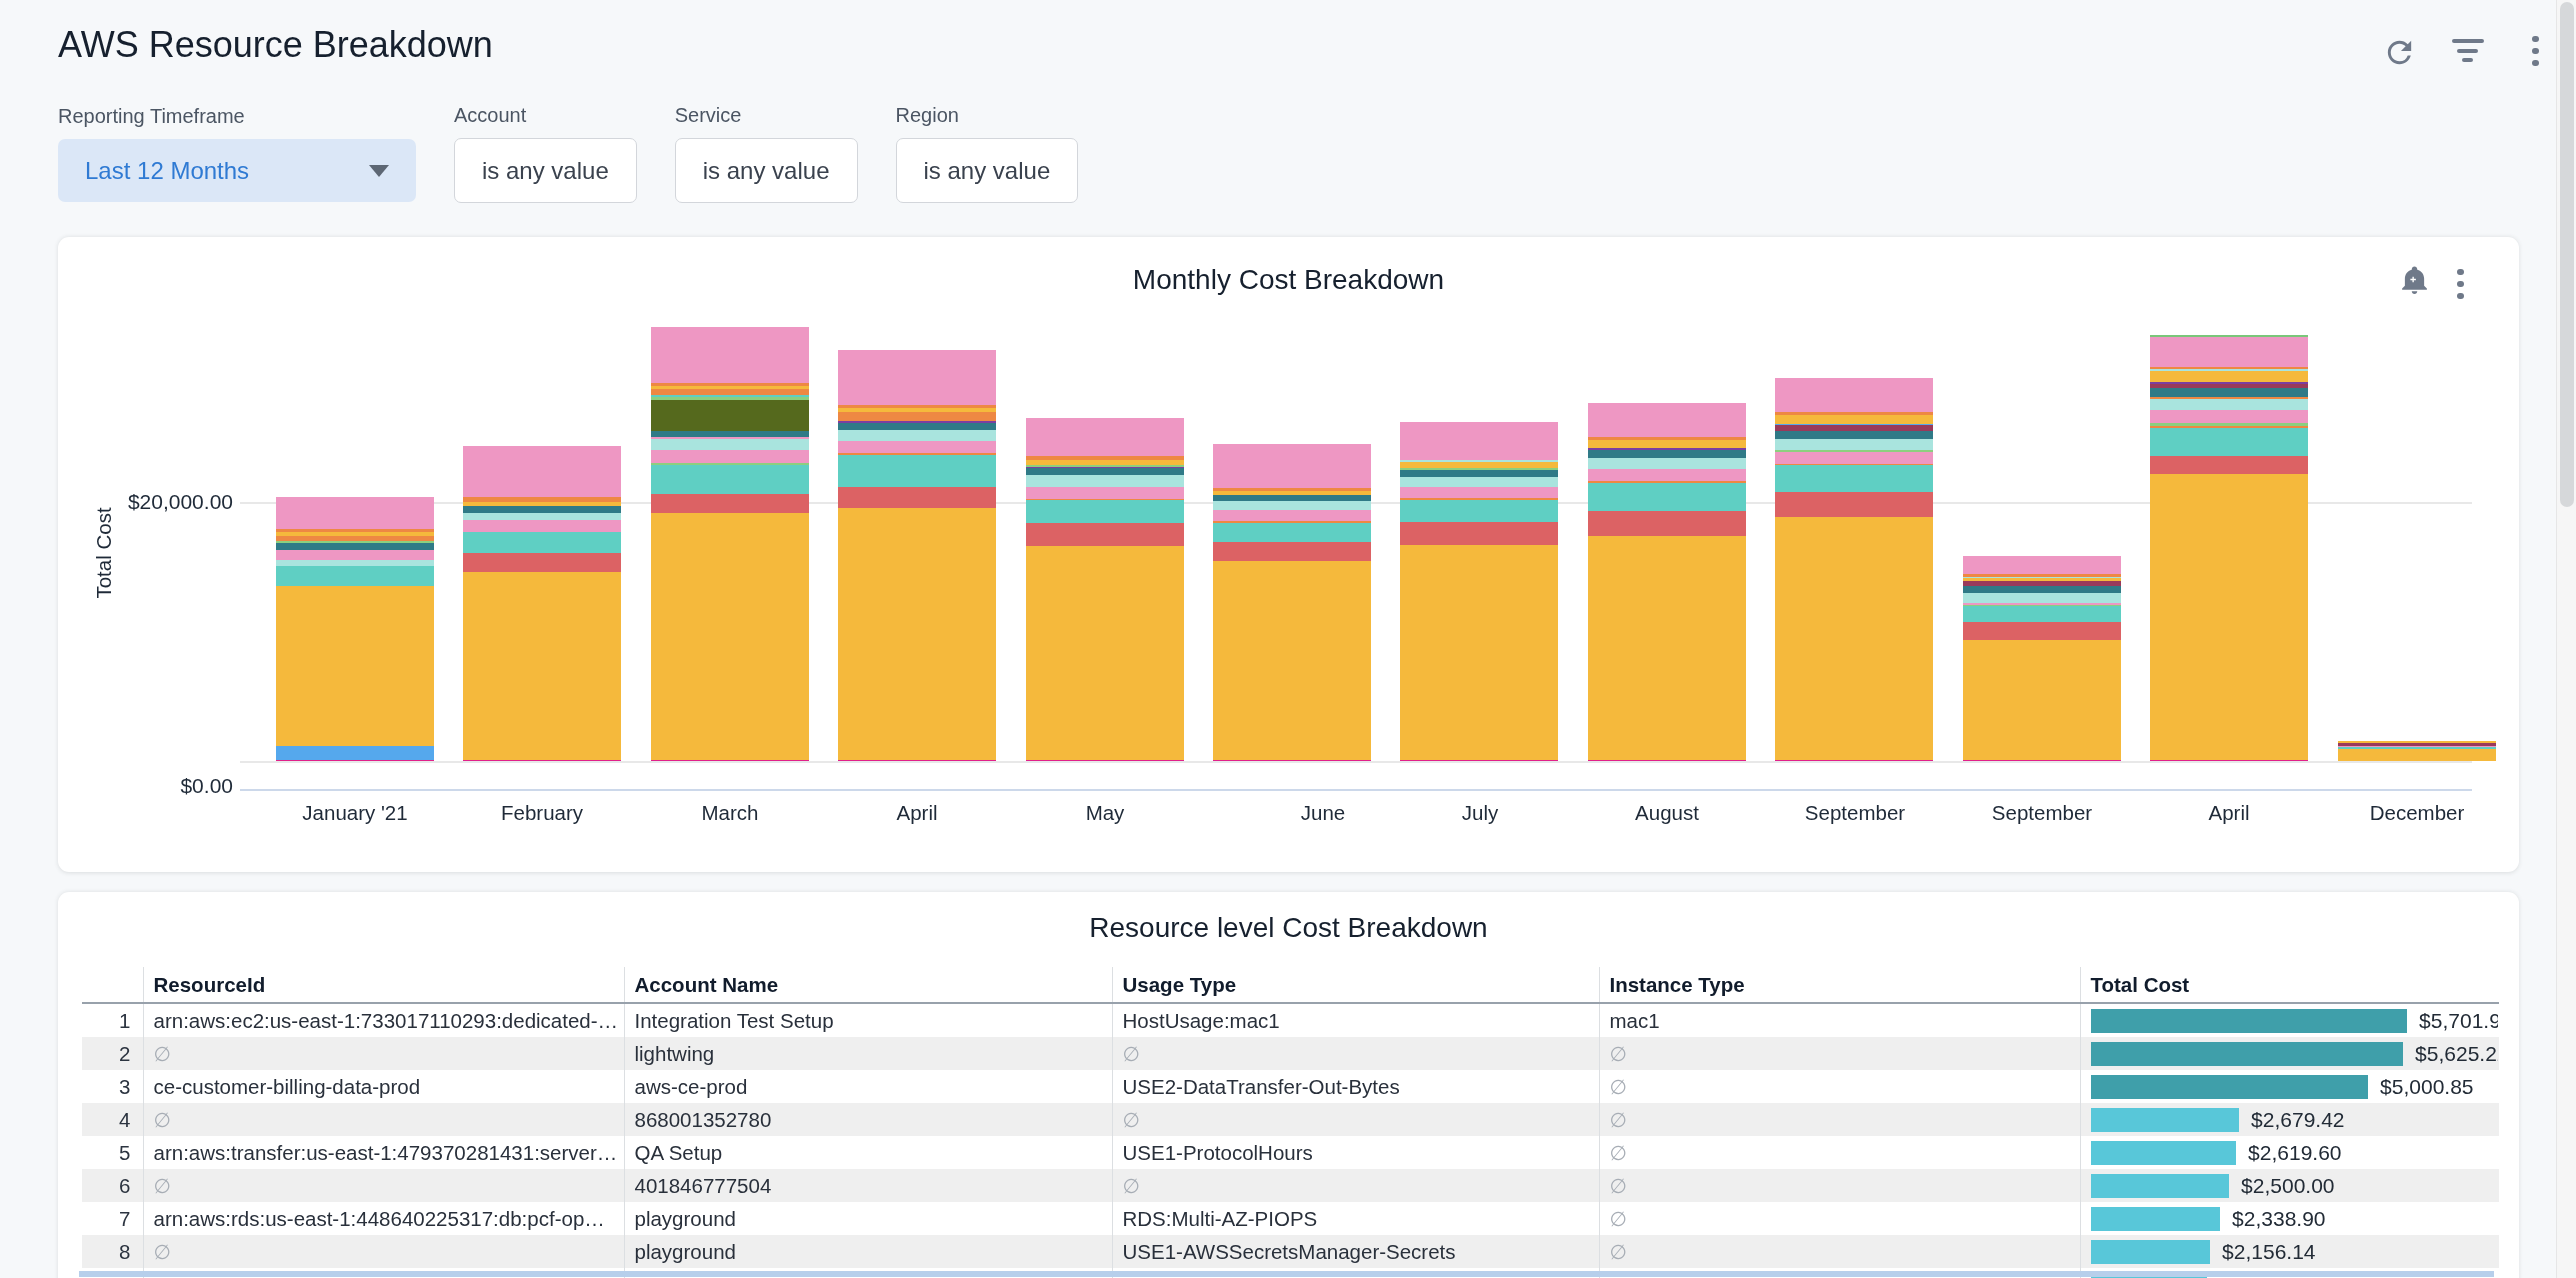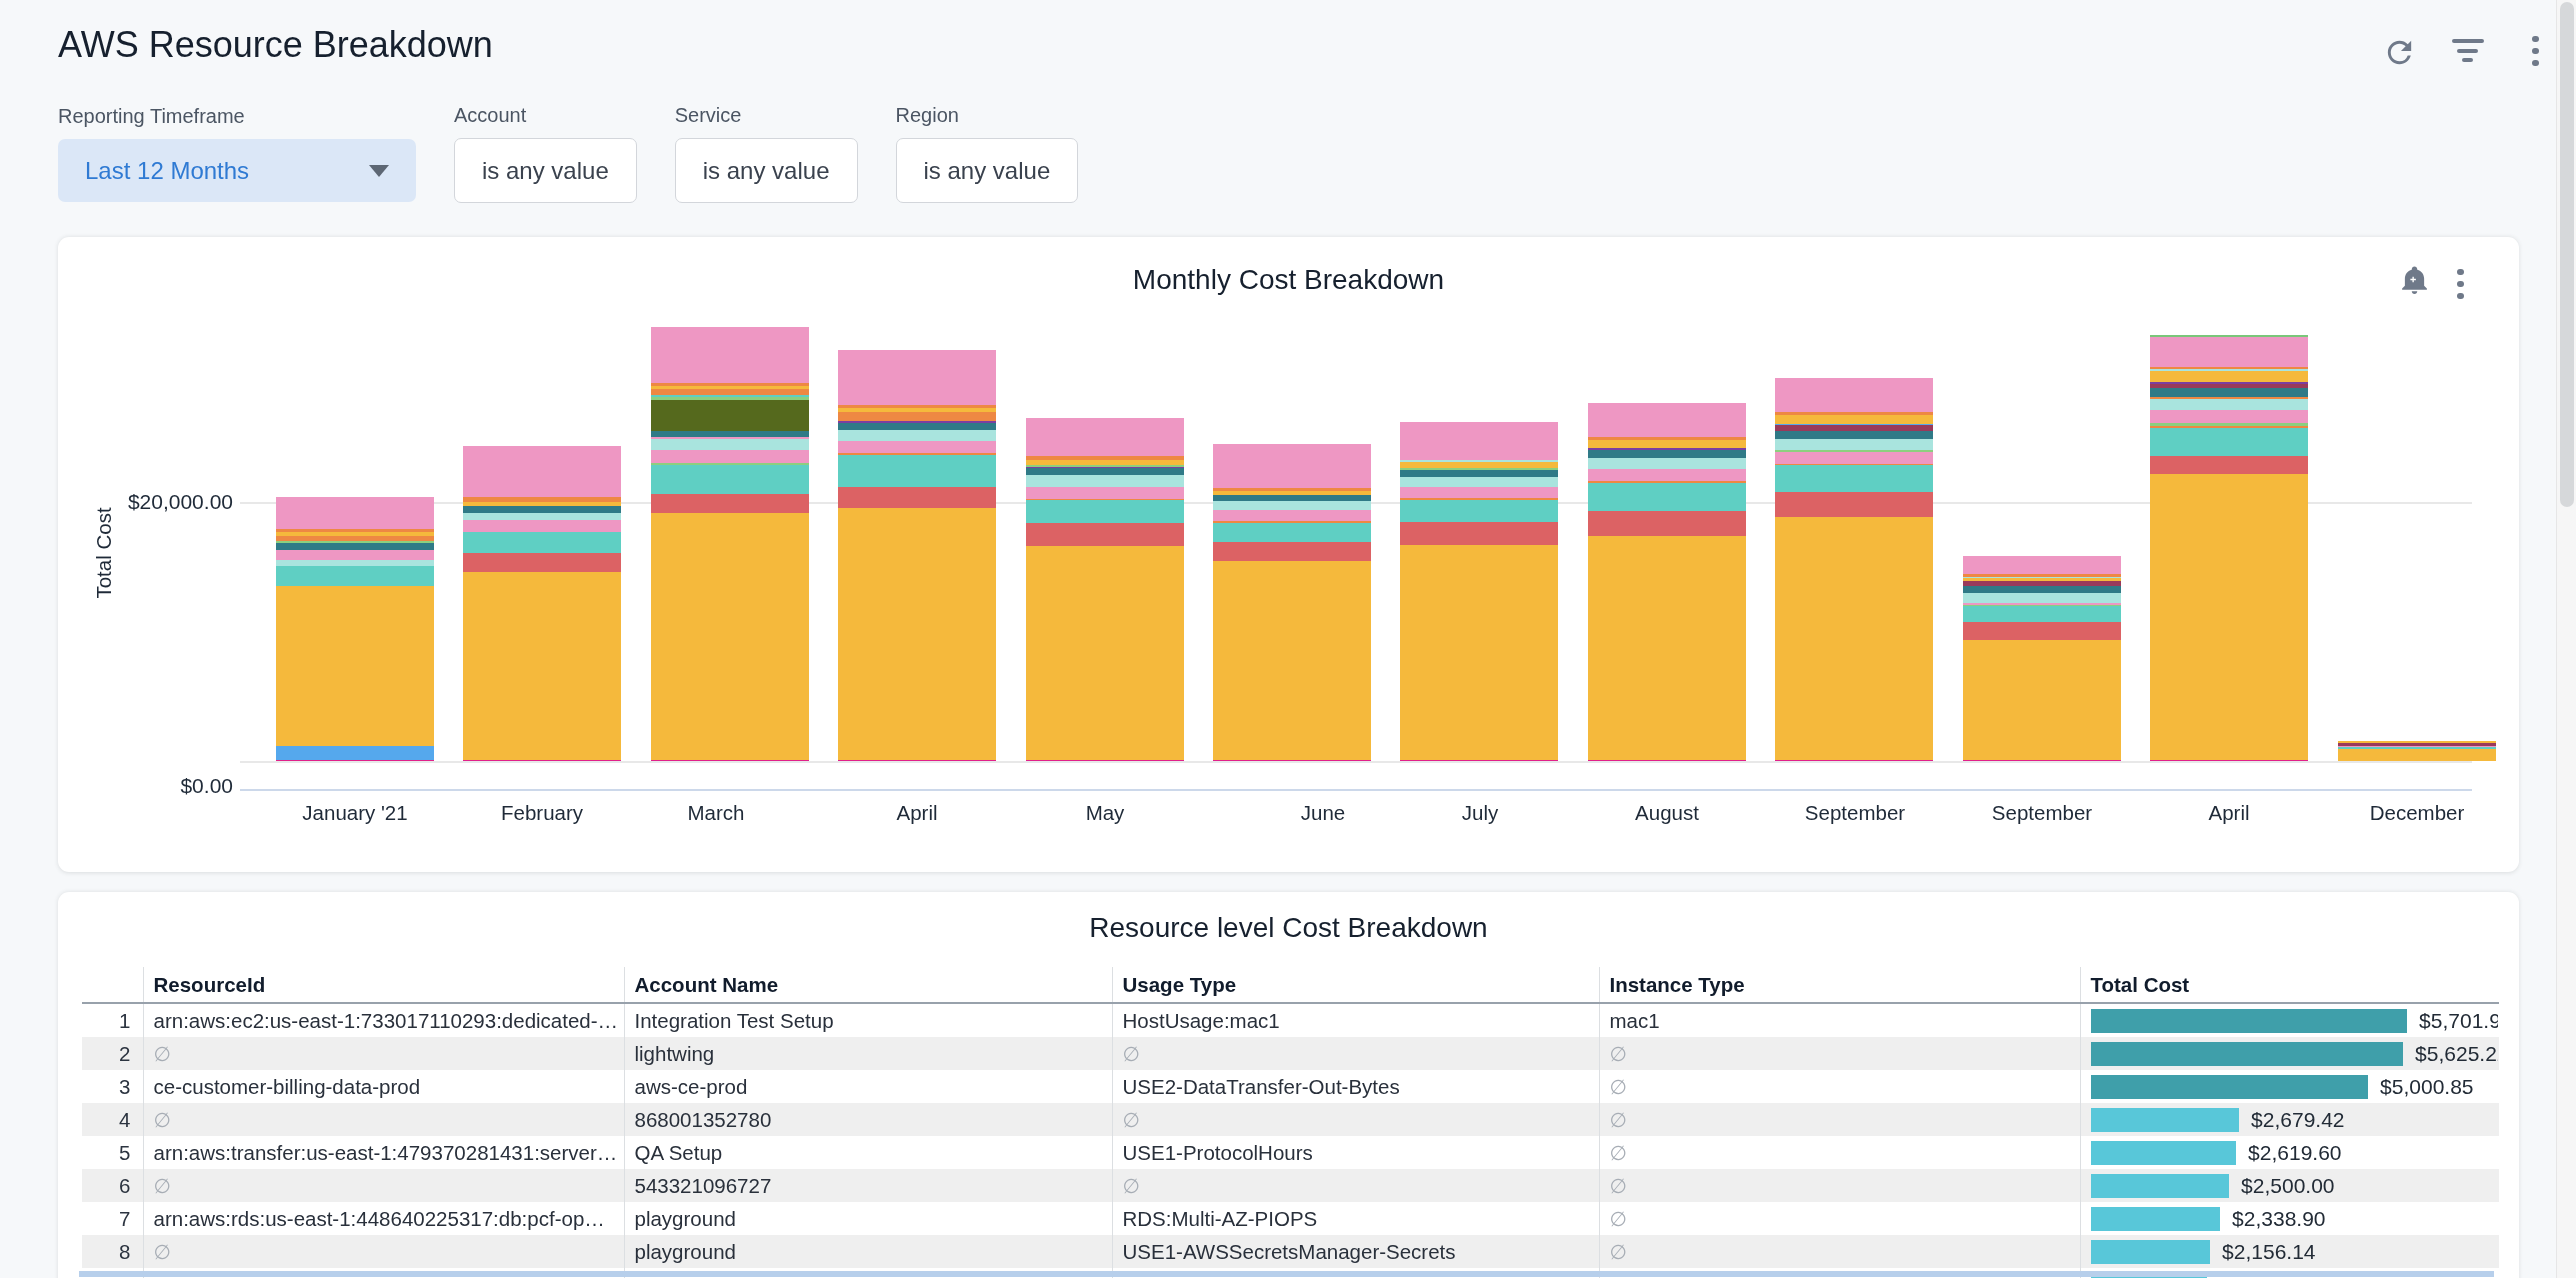--- a/index.html
+++ b/index.html
@@ -312,21 +312,21 @@
         <div style="height: 12.3px; background: rgb(245, 185, 60);"></div>
         <div style="height: 1.6px; background: rgb(95, 207, 195);"></div>
         <div style="height: 1.3px; background: rgb(238, 151, 195);"></div>
         <div style="height: 3.4px; background: rgb(153, 58, 91);"></div>
         <div style="height: 1.7px; background: rgb(245, 185, 60);"></div>
       </div>
     </div>
   <div id="xlabels">
       <div class="xlab" style="left: 0px;">January '21</div>
       <div class="xlab" style="left: 187px;">February</div>
-      <div class="xlab" style="left: 361px;">March</div>
+      <div class="xlab" style="left: 375px;">March</div>
       <div class="xlab" style="left: 562px;">April</div>
       <div class="xlab" style="left: 750px;">May</div>
       <div class="xlab" style="left: 968px; text-align: center;">June</div>
       <div class="xlab" style="left: 1125px;">July</div>
       <div class="xlab" style="left: 1312px;">August</div>
       <div class="xlab" style="left: 1500px;">September</div>
       <div class="xlab" style="left: 1687px;">September</div>
       <div class="xlab" style="left: 1874px;">April</div>
       <div class="xlab" style="left: 2062px;">December</div>
     </div>
@@ -413,21 +413,21 @@
           <div class="c">
             <div class="cbar light" style="width: 145px;"></div>
             <span class="cval">$2,619.60</span>
           </div>
         </div>
         <div class="trow alt">
           <div class="c num">6</div>
           <div class="c">
             <span class="nullv">∅</span>
           </div>
-          <div class="c">543321096727</div>
+          <div class="c">401846777504</div>
           <div class="c">
             <span class="nullv">∅</span>
           </div>
           <div class="c">
             <span class="nullv">∅</span>
           </div>
           <div class="c">
             <div class="cbar light" style="width: 138px;"></div>
             <span class="cval">$2,500.00</span>
           </div>

